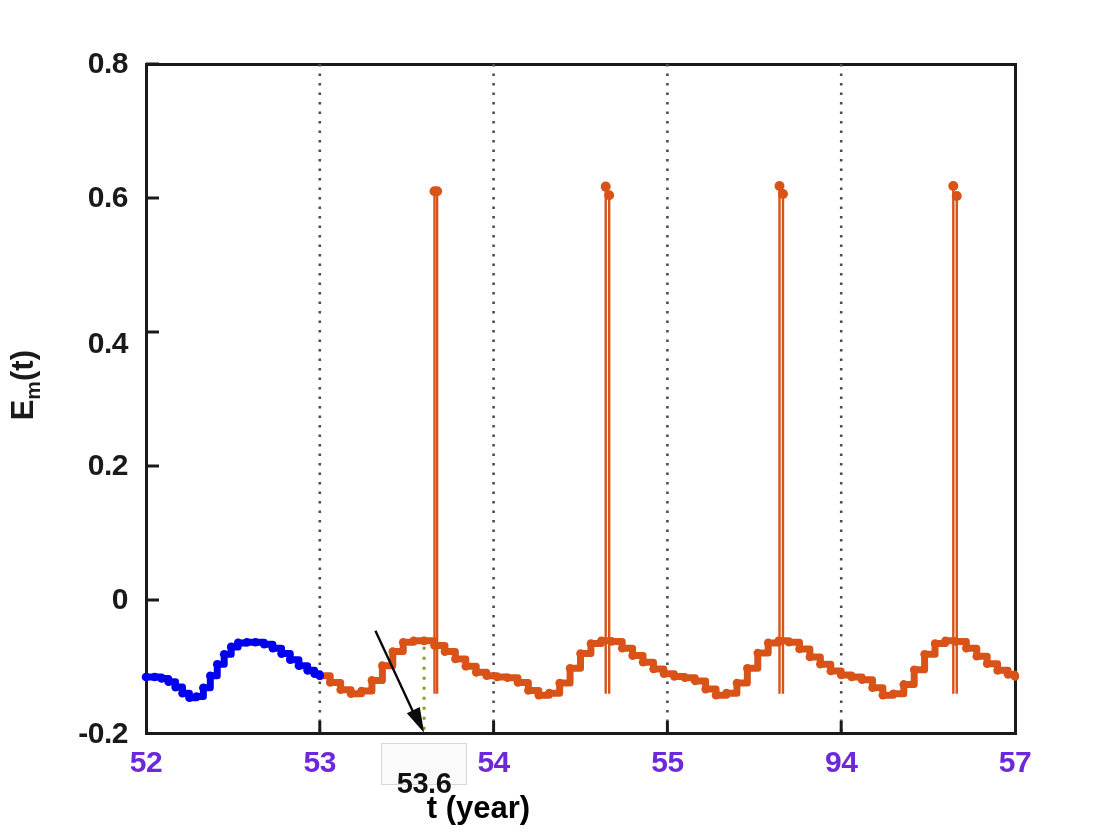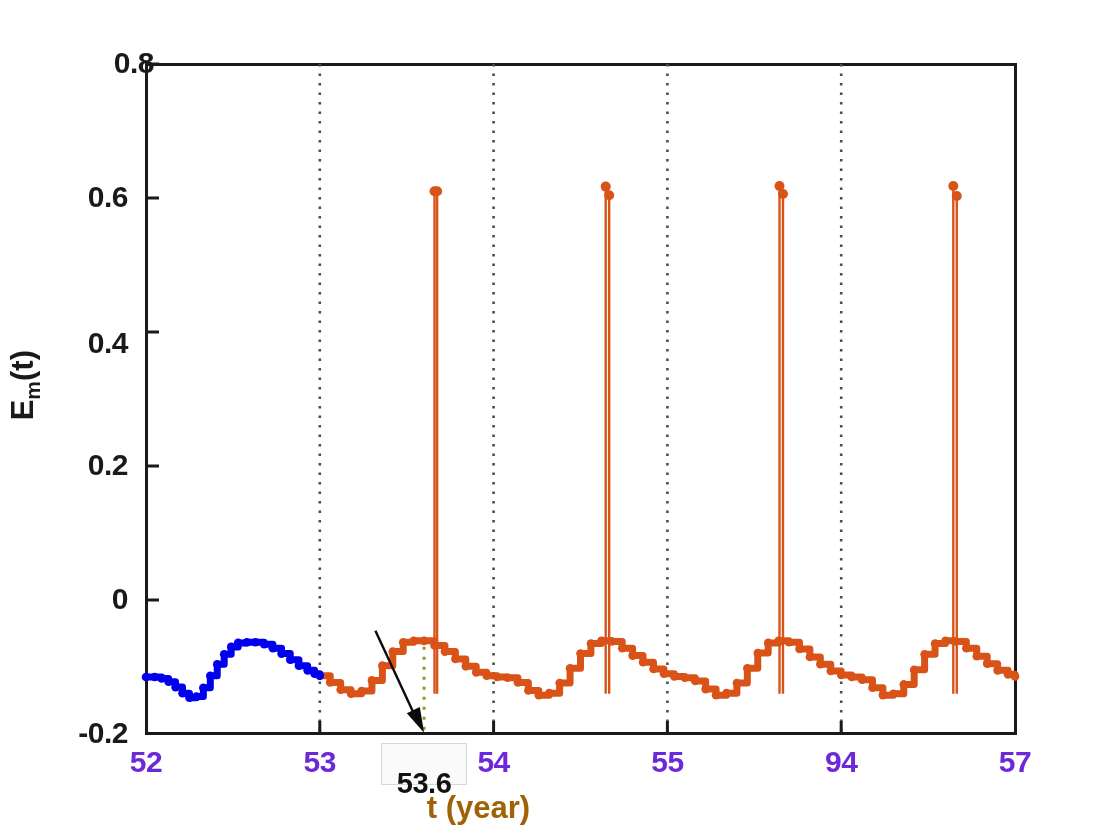--- a/index.html
+++ b/index.html
@@ -111,21 +111,21 @@
   }
   
   #x-axis-title {
     position: absolute;
     top: 790px;
     left: 0;
     width: 957px;
     text-align: center;
     font-size: 31px;
     font-weight: bold;
-    color: #a16207;
+    color: #000000;
   }
   #y-axis-title {
     position: absolute;
     left: -75px;
     top: 365px;
     width: 200px;
     text-align: center;
     font-size: 31px;
     font-weight: bold;
     color: #1a1a1a;
@@ -313,21 +313,21 @@
       </div>
       <div class="ytick-wrap" style="top: 448px;">
         <div class="ytick-label">0.2</div>
       </div>
       <div class="ytick-wrap" style="top: 326px;">
         <div class="ytick-label">0.4</div>
       </div>
       <div class="ytick-wrap" style="top: 180px;">
         <div class="ytick-label">0.6</div>
       </div>
-      <div class="ytick-wrap" style="top: 46px; margin-left: 26px;">
+      <div class="ytick-wrap" style="top: 46px;">
         <div class="ytick-label">0.8</div>
       </div>
     </div>
 
   <div id="xtick-labels">
       <div class="xtick-wrap" style="left: 91px;">
         <div class="xtick-label">52</div>
       </div>
       <div class="xtick-wrap" style="left: 264.8px;">
         <div class="xtick-label">53</div>

